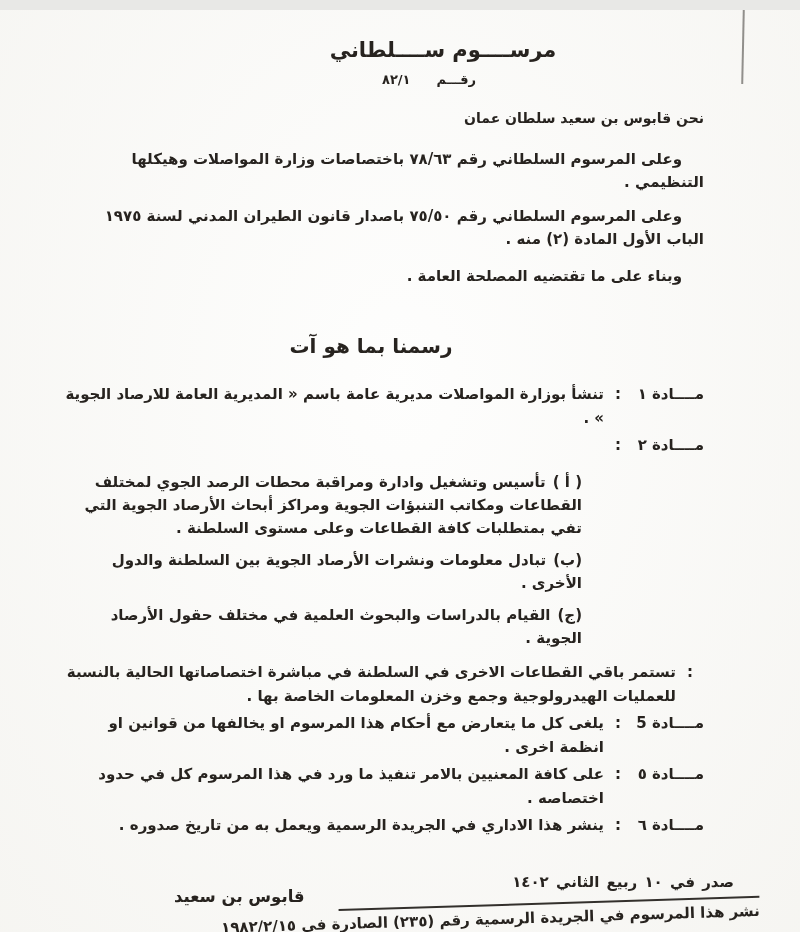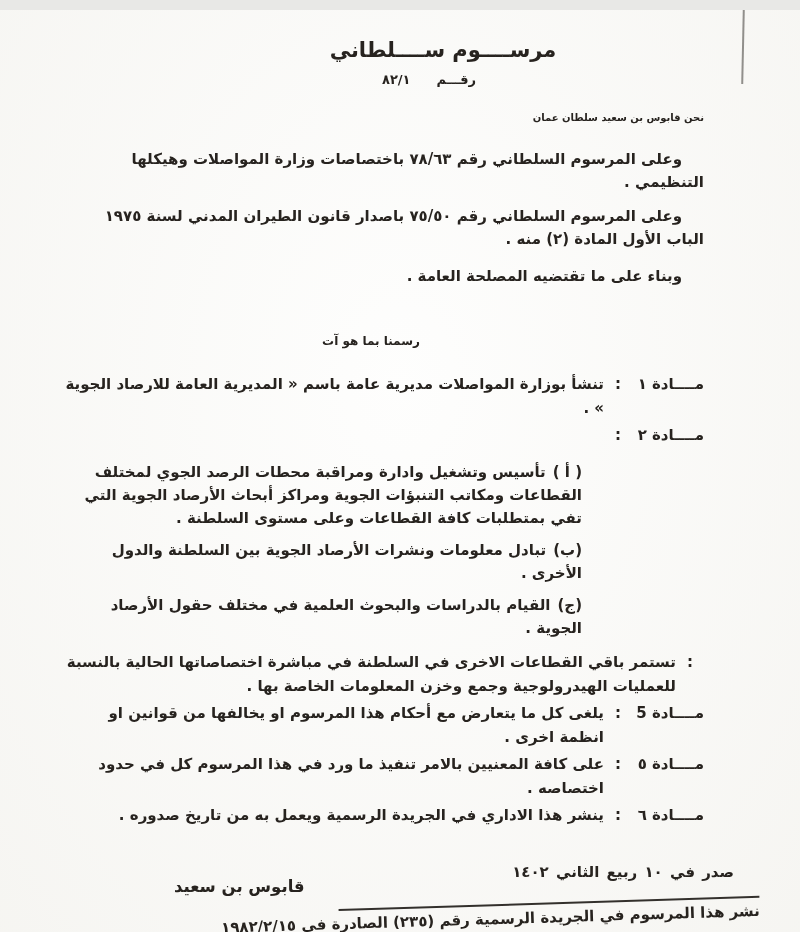--- a/index.html
+++ b/index.html
@@ -16,29 +16,29 @@
     direction:rtl;
   }
   .content{padding:26px 96px 0 62px;}
 
   
   .title-block{text-align:center; transform:translateX(60px);}
   .doc-title{font-size:21px; line-height:28px; letter-spacing:.5px;}
   .doc-number{font-size:13px; line-height:26px; margin-top:3px; transform:translateX(-14px);}
   .doc-number .num-label{margin-left:26px;}
 
-  .preamble-head{margin-top:14px; font-size:10px; line-height:22px;}
+  .preamble-head{margin-top:14px; font-size:14px; line-height:22px;}
 
   .recital{font-size:15px; line-height:22.5px; text-indent:22px; margin:0;}
   .recital.r1{margin-top:17px;}
   .recital.r2{margin-top:19px;text-align:right;}
   .recital.r3{margin-top:12px;}
   .recital.r4{margin-top:15px;}
 
-  .enactment{margin-top:46px; text-align:center; font-size:12px; transform:translateX(-12px);}
+  .enactment{margin-top:46px; text-align:center; font-size:20px; transform:translateX(-12px);}
 
   
   .articles{margin-top:24px;}
   .article{display:flex; font-size:15px; line-height:24px; margin-bottom:3px;}
   .a-label{flex:0 0 72px; white-space:nowrap;}
   .a-sep{flex:0 0 28px; text-align:center;}
   .a-text{flex:1;text-align:right;}
 
   .items{padding-right:122px; margin-top:14px; margin-bottom:10px;}
   .item{margin:0 0 9px 0; font-size:15px; line-height:23px;}

